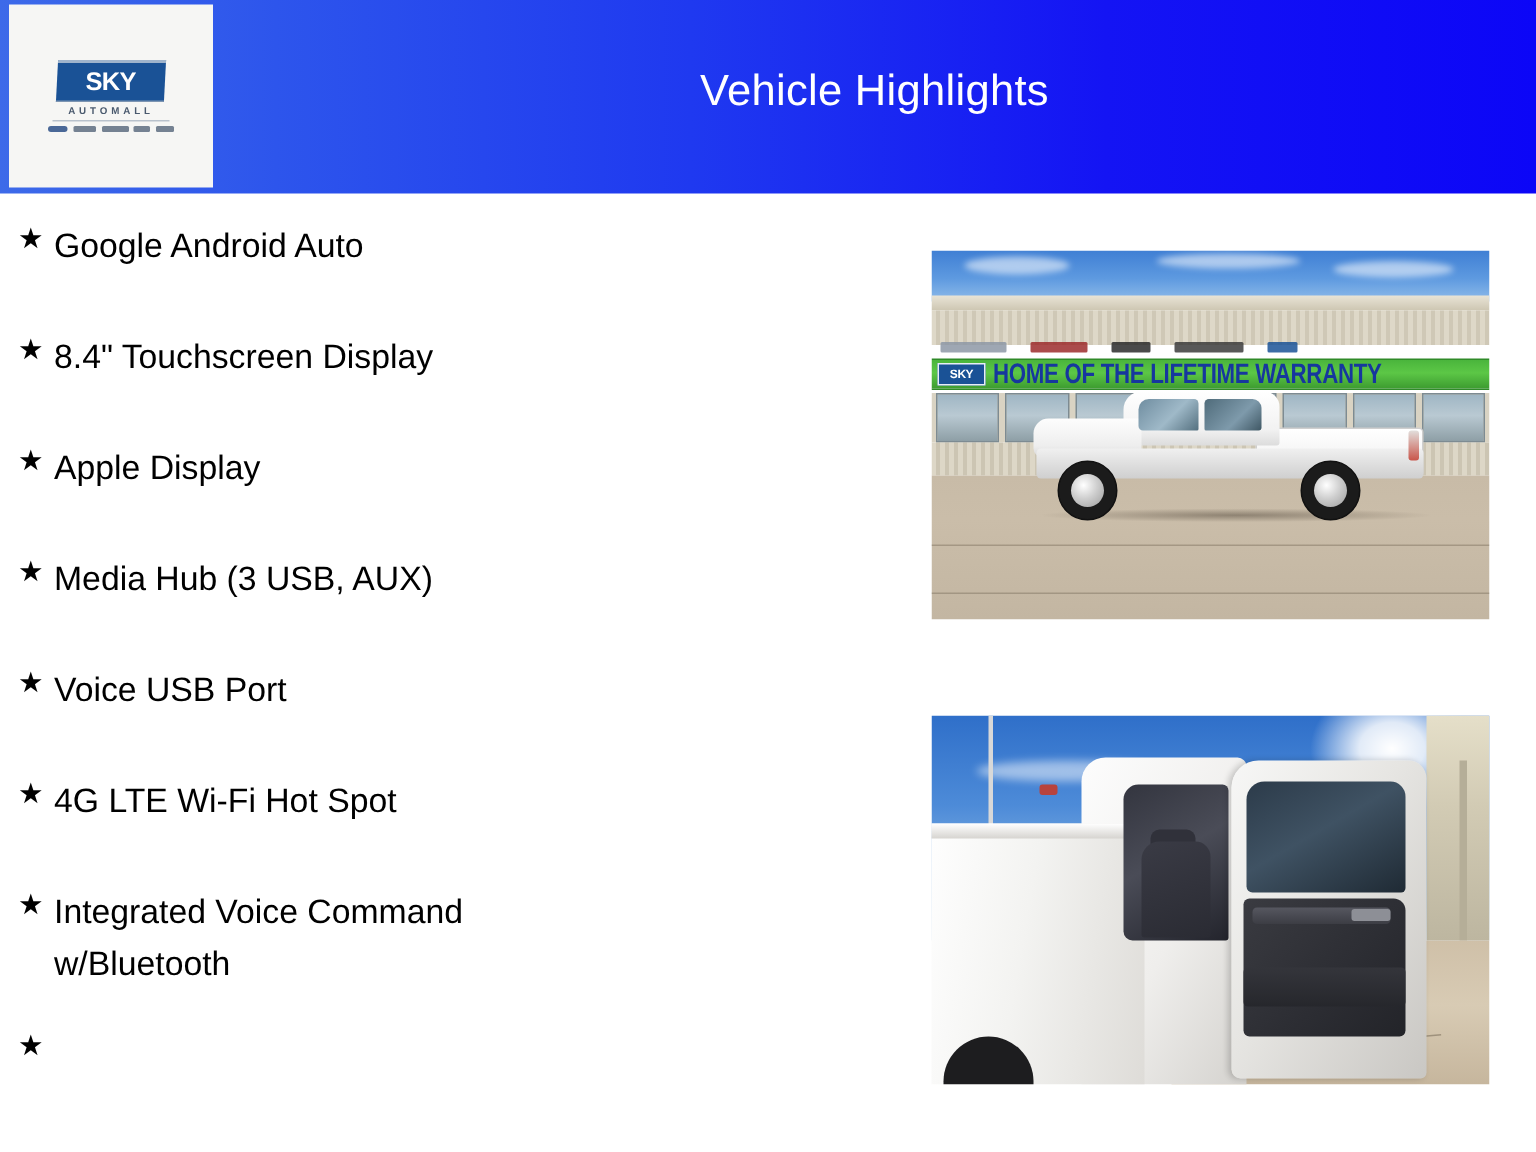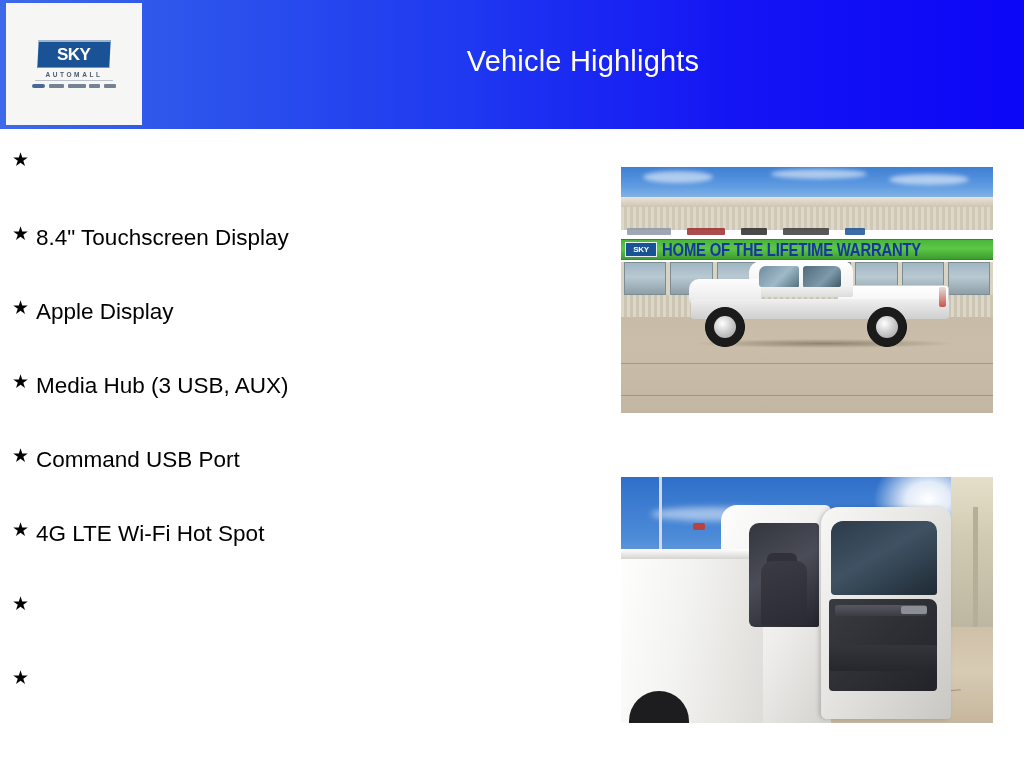--- a/index.html
+++ b/index.html
@@ -402,49 +402,52 @@
     </div>
   </div>
 
   <div id="header-title">Vehicle Highlights</div>
 </div>
 
 <div id="feature-list">
 
   <div class="feature-item">
     <span class="feature-bullet">★</span>
+    <span class="feature-label">Google Android Auto</span>
   </div>
 
   <div class="feature-item">
     <span class="feature-bullet">★</span>
     <span class="feature-label">8.4" Touchscreen Display</span>
   </div>
 
   <div class="feature-item">
     <span class="feature-bullet">★</span>
     <span class="feature-label">Apple Display</span>
   </div>
 
   <div class="feature-item">
     <span class="feature-bullet">★</span>
     <span class="feature-label">Media Hub (3 USB, AUX)</span>
   </div>
 
   <div class="feature-item">
     <span class="feature-bullet">★</span>
-    <span class="feature-label">Command USB Port</span>
+    <span class="feature-label">Voice USB Port</span>
   </div>
 
   <div class="feature-item">
     <span class="feature-bullet">★</span>
     <span class="feature-label">4G LTE Wi-Fi Hot Spot</span>
   </div>
 
   <div class="feature-item">
     <span class="feature-bullet">★</span>
+    <span class="feature-label">Integrated Voice Command
+w/Bluetooth</span>
   </div>
 
   <div class="feature-item">
     <span class="feature-bullet">★</span>
   </div>
 
 </div>
 
 <div class="photo-frame" id="photo-exterior">
   <div class="ext-sky"></div>

